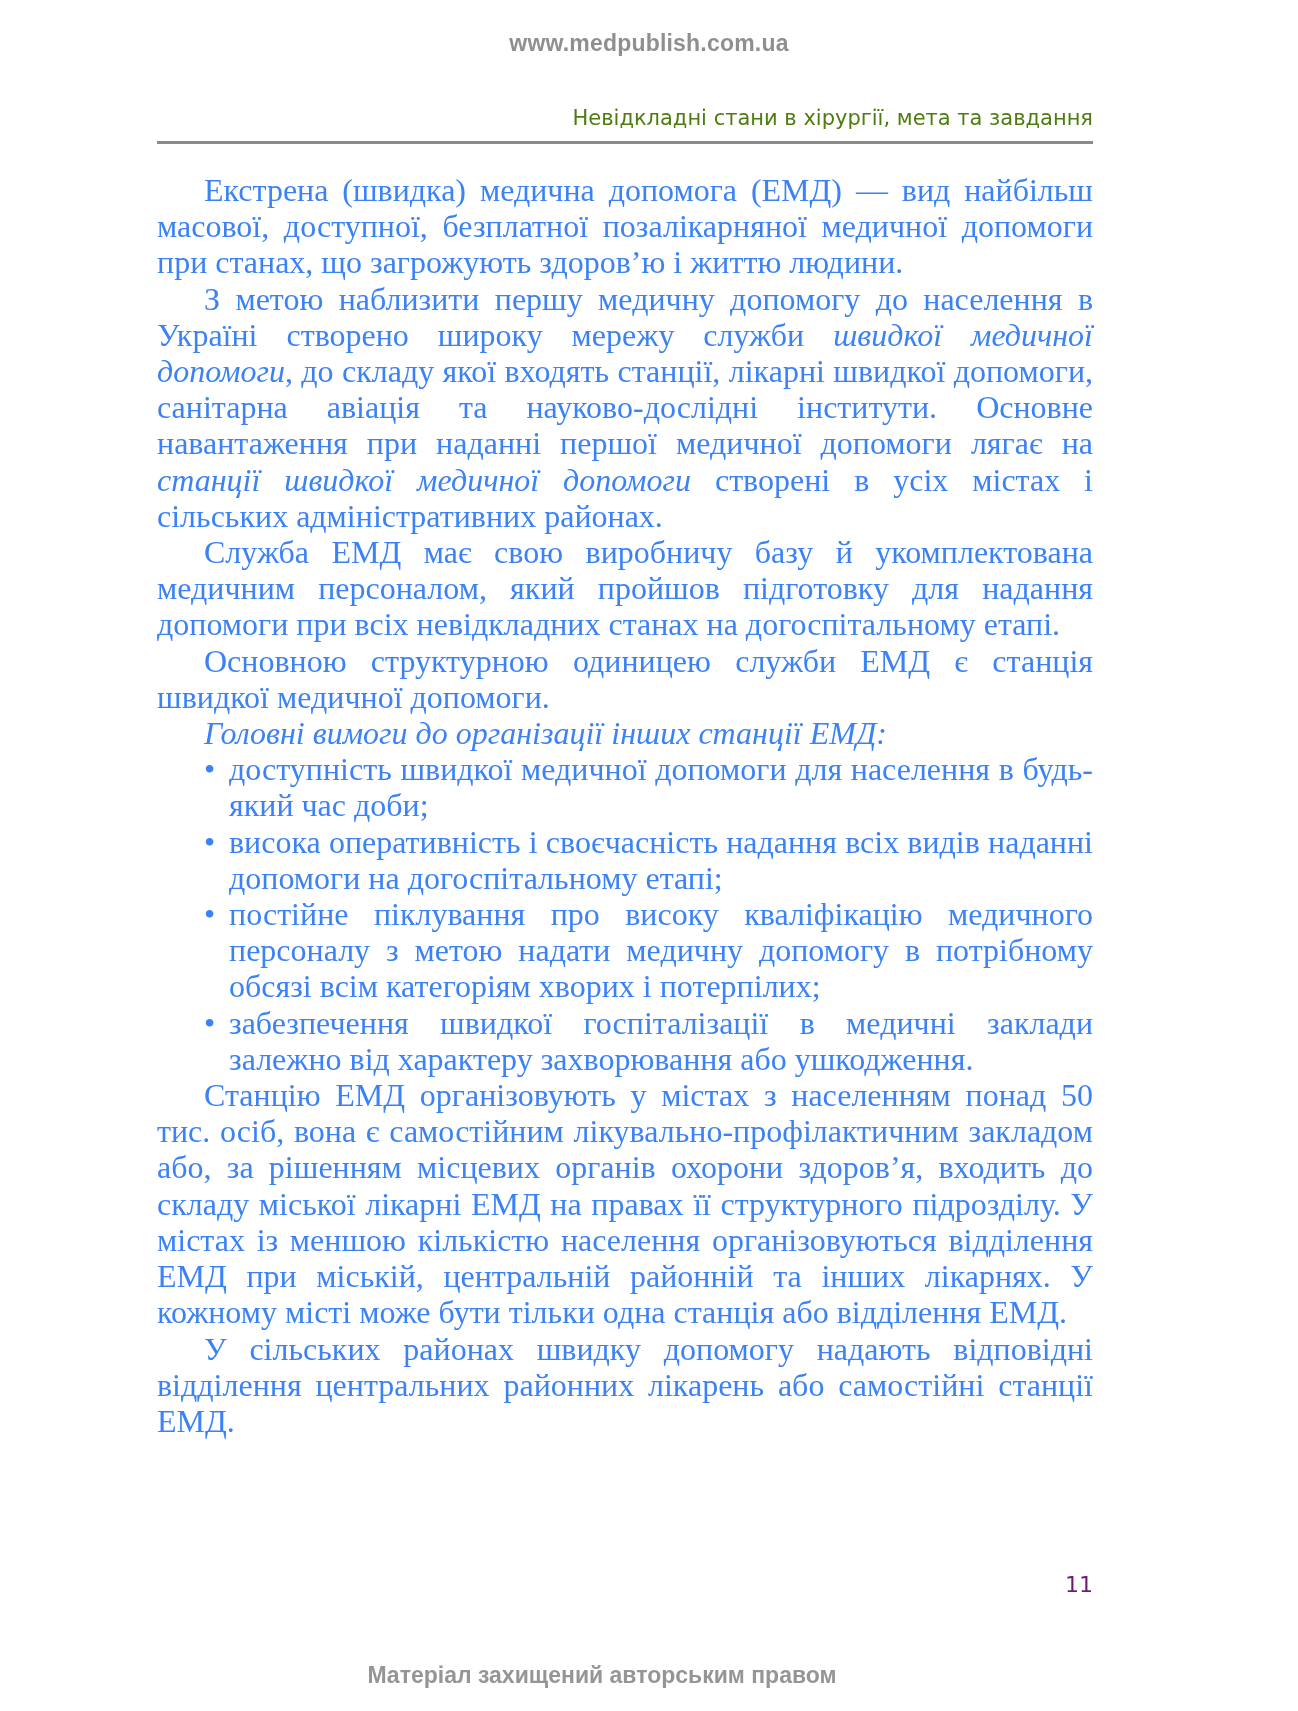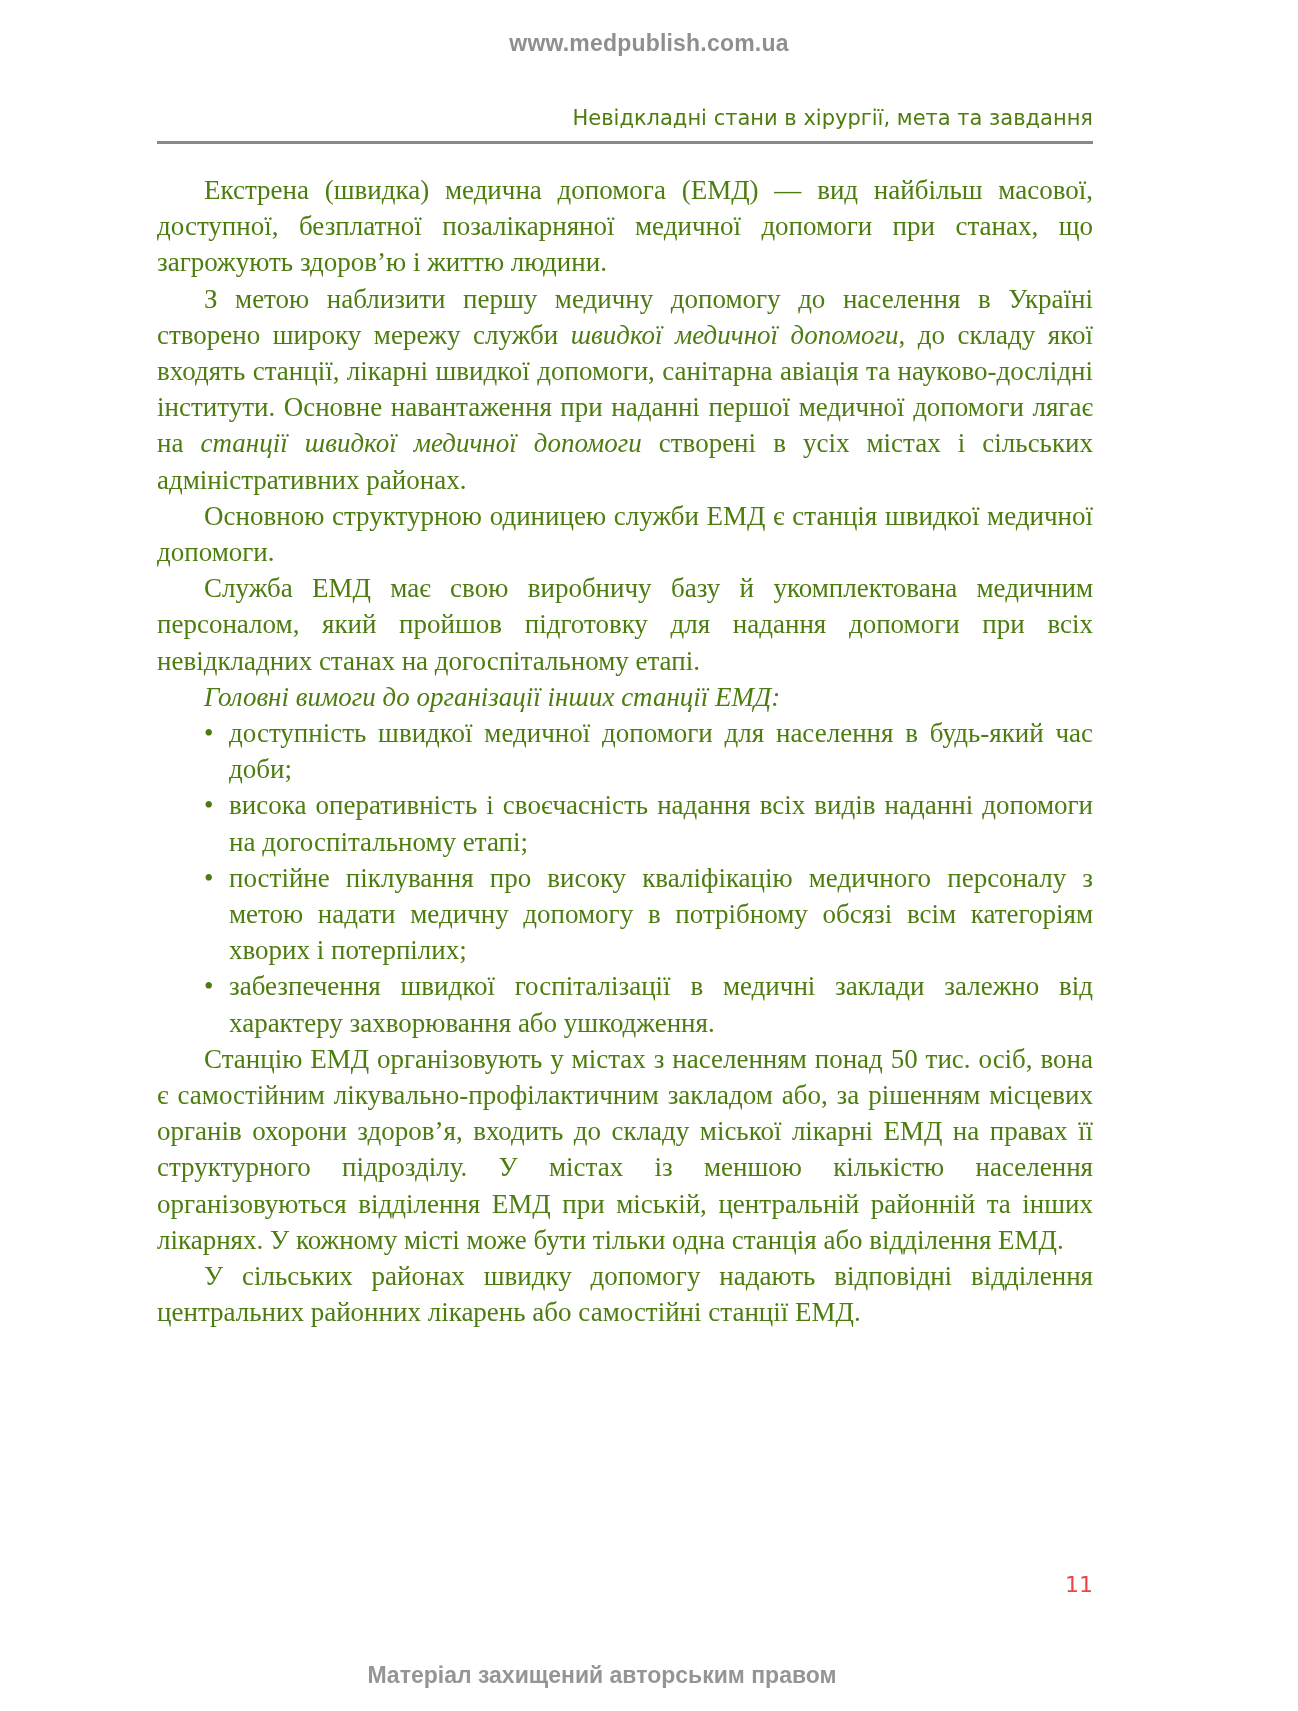--- a/index.html
+++ b/index.html
@@ -11,32 +11,32 @@
     }
     .running-head {
       position: absolute; top: 106px; left: 157px; width: 936px; text-align: right;
       font-family: "DejaVu Sans", sans-serif; font-size: 21px; color: #4d7c0f;
     }
     .head-rule {
       position: absolute; top: 141px; left: 157px; width: 936px; height: 3px; background: #8a8a8a;
     }
     .body-text {
       position: absolute; top: 172px; left: 157px; width: 936px;
-      font-family: "Liberation Serif", serif; font-size: 27px; line-height: 36.2px;
-      color: #4d7c0f; text-align: justify; hyphens: manual;
+      font-family: "Liberation Serif", serif; font-size: 32px; line-height: 36.2px;
+      color: #3b82f6; text-align: justify; hyphens: manual;
     }
     .body-text p { margin: 0; text-indent: 47px; }
     .body-text em { font-style: italic; }
     .reqs-title { font-style: italic; text-indent: 47px; margin: 0; }
     ul.reqs { list-style: none; margin: 0; padding: 0 0 0 72px; }
     ul.reqs li { position: relative; text-align: justify; }
     ul.reqs li .bullet { position: absolute; left: -25px; top: 0; }
     .page-number {
       position: absolute; top: 1572px; left: 157px; width: 936px; text-align: right;
-      font-family: "DejaVu Sans", sans-serif; font-size: 22px; color: #ef4444;
+      font-family: "DejaVu Sans", sans-serif; font-size: 22px; color: #701a75;
     }
     .wm-bottom {
       position: absolute; top: 1662px; left: 0; width: 1204px; text-align: center;
       font-family: "Liberation Sans", sans-serif; font-weight: bold; font-size: 23px;
       color: #959595;
     }
   </style>
 </head>
 <body>
 
@@ -46,24 +46,24 @@
 <div class="head-rule"></div>
 
 <div class="body-text">
   <p>
     <span>Екстрена (швидка) медична допомога (ЕМД) — вид найбільш масової, доступної, безплатної позалікарняної медичної допомоги при станах, що загрожують здоров’ю і життю людини.</span>
   </p>
   <p>
     <span>З метою наблизити першу медичну допомогу до населення в Україні створено широку мережу служби </span><em>швидкої медичної допомоги</em><span>, до складу якої входять станції, лікарні швидкої допомоги, санітарна авіація та науково-дослідні інститути. Основне навантаження при наданні першої медичної допомоги лягає на </span><em>станції швидкої медичної допомоги</em><span> створені в усіх містах і сільських адміністративних районах.</span>
   </p>
   <p>
-    <span>Основною структурною одиницею служби ЕМД є станція швидкої медичної допомоги.</span>
+    <span>Служба ЕМД має свою виробничу базу й укомплектована медичним персоналом, який пройшов підготовку для надання допомоги при всіх невідкладних станах на догоспітальному етапі.</span>
   </p>
   <p>
-    <span>Служба ЕМД має свою виробничу базу й укомплектована медичним персоналом, який пройшов підготовку для надання допомоги при всіх невідкладних станах на догоспітальному етапі.</span>
+    <span>Основною структурною одиницею служби ЕМД є станція швидкої медичної допомоги.</span>
   </p>
 
   <p class="reqs-title">Головні вимоги до організації інших станції ЕМД:</p>
   <ul class="reqs">
     <li><span class="bullet">•</span><span>доступність швидкої медичної допомоги для населення в будь-який час доби;</span></li>
     <li><span class="bullet">•</span><span>висока оперативність і своєчасність надання всіх видів наданні допомоги на догоспітальному етапі;</span></li>
     <li><span class="bullet">•</span><span>постійне піклування про високу кваліфікацію медичного персоналу з метою надати медичну допомогу в потрібному обсязі всім категоріям хворих і потерпілих;</span></li>
     <li><span class="bullet">•</span><span>забезпечення швидкої госпіталізації в медичні заклади залежно від характеру захворювання або ушкодження.</span></li>
   </ul>
 

